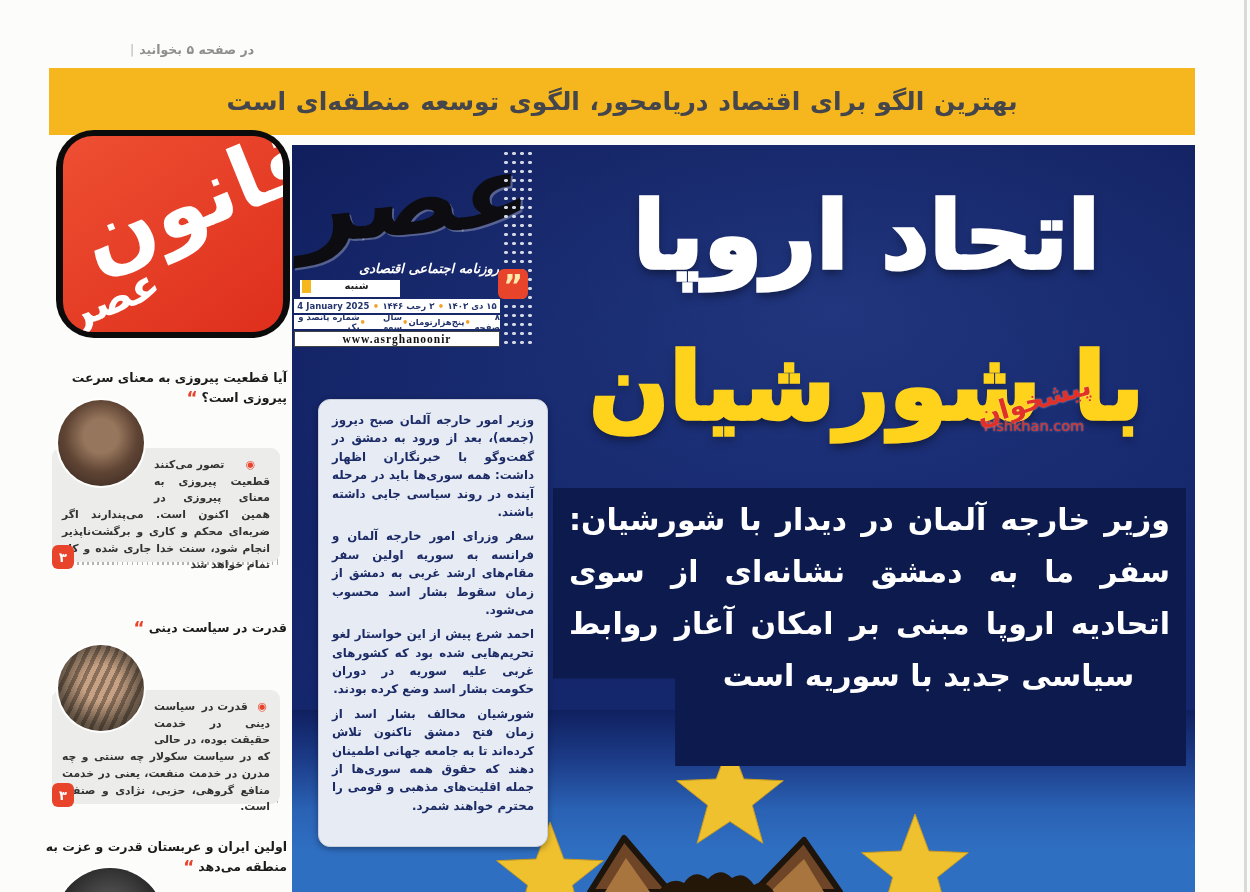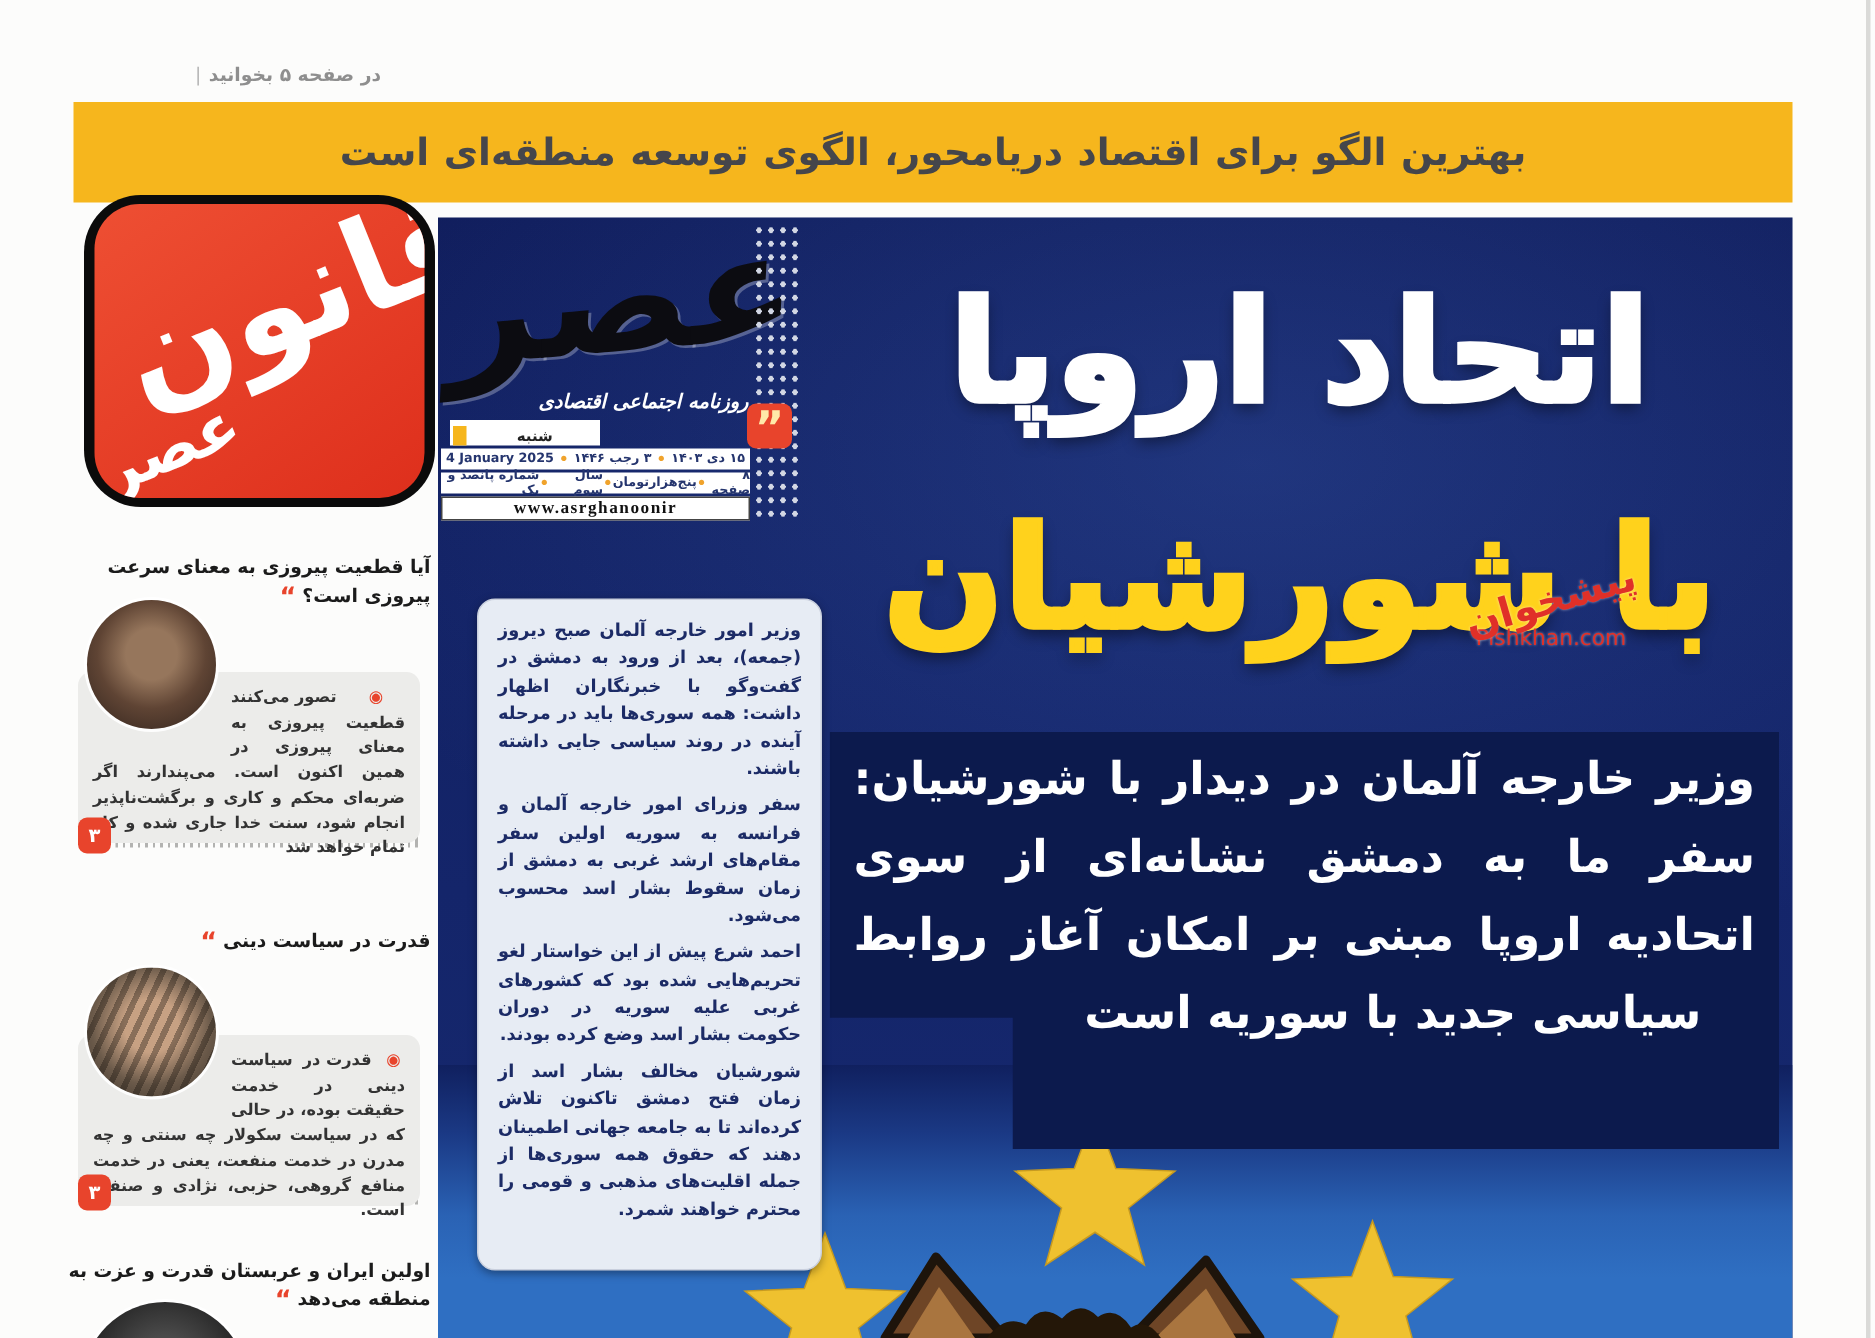--- a/index.html
+++ b/index.html
@@ -37,21 +37,21 @@
 
   
   .mast-title { left:6px; top:-6px; width:236px; text-align:center; color:#0c0c11;
     font-size:100px; font-weight:700; line-height:1.22;
     transform:skewX(-8deg) rotate(-5deg);
     text-shadow:2px 2px 0 rgba(255,255,255,.28); }
   .mast-sub { left:55px; top:116px; width:152px; text-align:right; color:#fff;
     font-size:13px; font-weight:700; font-style:italic; direction:rtl; }
   .quote-box { left:206px; top:124px; width:30px; height:30px; background:#E8442C;
     border-radius:6px; color:#ffe9a8; font-size:30px; line-height:34px; text-align:center; font-weight:700; }
-  .day-tab { left:8px; top:135px; width:100px; height:17px; background:#fff; display:flex; align-items:flex-end; }
+  .day-tab { left:8px; top:135px; width:100px; height:17px; background:#fff; display:flex; align-items:flex-start; }
   .day-accent { width:9px; height:13px; margin:0 2px; background:#F6B61D; }
   .day-label { flex:1; text-align:center; font-size:10px; font-weight:700; color:#222; letter-spacing:6px; }
   .info-bar { left:2px; width:206px; height:14px; background:#fff; display:flex; direction:rtl;
     align-items:center; justify-content:space-evenly; color:#25356e; font-size:8.5px; font-weight:700; }
   .bar1 { top:154px; } .bar2 { top:170px; }
   .info-sep { color:#f0a32c; font-size:10px; }
   .web-bar { left:2px; top:186px; width:206px; height:16px; background:#fff; border:1px solid #444;
     display:flex; align-items:center; justify-content:center;
     font-family:Liberation Serif, serif; font-size:11.5px; font-weight:700; color:#111; letter-spacing:1px; }
   .dots { left:208px; top:2px; width:34px; height:201px;

